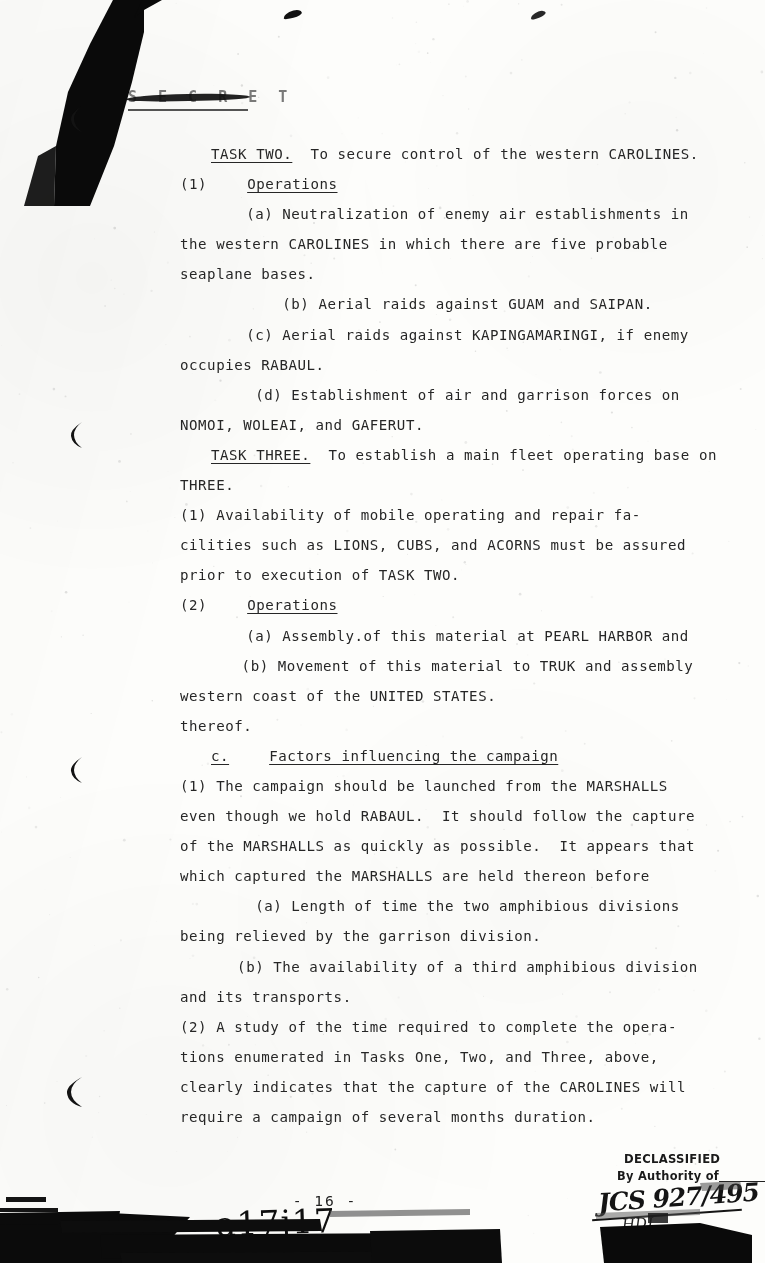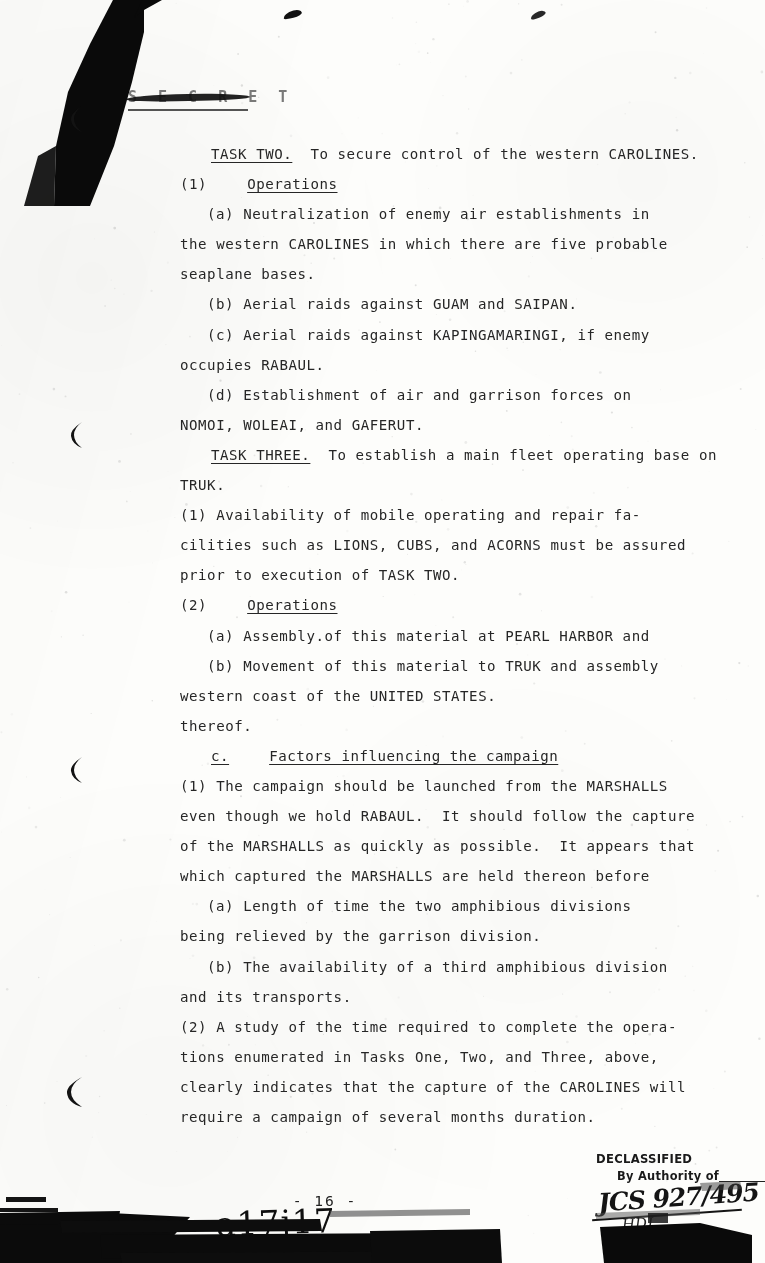--- a/index.html
+++ b/index.html
@@ -109,27 +109,27 @@
   }
   .line {
     height: 30.1px;
     font-size: 14.1px;
     line-height: 30.1px;
     letter-spacing: 0.55px;
     white-space: pre;
     color: #262626;
   }
   .line.ind1 { padding-left: 0px; }
-  .line.ind2 { padding-left: 27px; }
+  .line.ind2 { padding-left: 27px; text-align: center; }
   .u { text-decoration: underline; text-underline-offset: 3px; margin-left: 31px; }
 
   
   #declass-stamp {
     position: absolute;
-    left: 596px;
+    left: 624px;
     top: 1152px;
     font-family: "DejaVu Sans", "Liberation Sans", sans-serif;
     font-size: 11.6px;
     font-weight: 700;
     letter-spacing: .3px;
     color: #1a1a1a;
     white-space: nowrap;
   }
   #declass-auth {
     position: absolute;
@@ -645,21 +645,21 @@
       <div class="line ind1"><span>(1) </span><span class="u">Operations</span></div>
       <div class="line ind2"><span>(a) Neutralization of enemy air establishments in</span></div>
       <div class="line ind1"><span>the western CAROLINES in which there are five probable</span></div>
       <div class="line ind1"><span>seaplane bases.</span></div>
       <div class="line ind2"><span>(b) Aerial raids against GUAM and SAIPAN.</span></div>
       <div class="line ind2"><span>(c) Aerial raids against KAPINGAMARINGI, if enemy</span></div>
       <div class="line ind1"><span>occupies RABAUL.</span></div>
       <div class="line ind2"><span>(d) Establishment of air and garrison forces on</span></div>
       <div class="line ind1"><span>NOMOI, WOLEAI, and GAFERUT.</span></div>
       <div class="line ind1"><span class="u">TASK THREE.</span><span>  To establish a main fleet operating base on</span></div>
-      <div class="line"><span>TRUK.</span></div>
+      <div class="line"><span>THREE.</span></div>
       <div class="line ind1"><span>(1) Availability of mobile operating and repair fa-</span></div>
       <div class="line"><span>cilities such as LIONS, CUBS, and ACORNS must be assured</span></div>
       <div class="line"><span>prior to execution of TASK TWO.</span></div>
       <div class="line ind1"><span>(2) </span><span class="u">Operations</span></div>
       <div class="line ind2"><span>(a) Assembly.of this material at PEARL HARBOR and</span></div>
       <div class="line ind2"><span>(b) Movement of this material to TRUK and assembly</span></div>
       <div class="line ind1"><span>western coast of the UNITED STATES.</span></div>
       <div class="line ind1"><span>thereof.</span></div>
       <div class="line"><span class="u">c.</span><span> </span><span class="u">Factors influencing the campaign</span></div>
       <div class="line ind1"><span>(1) The campaign should be launched from the MARSHALLS</span></div>

